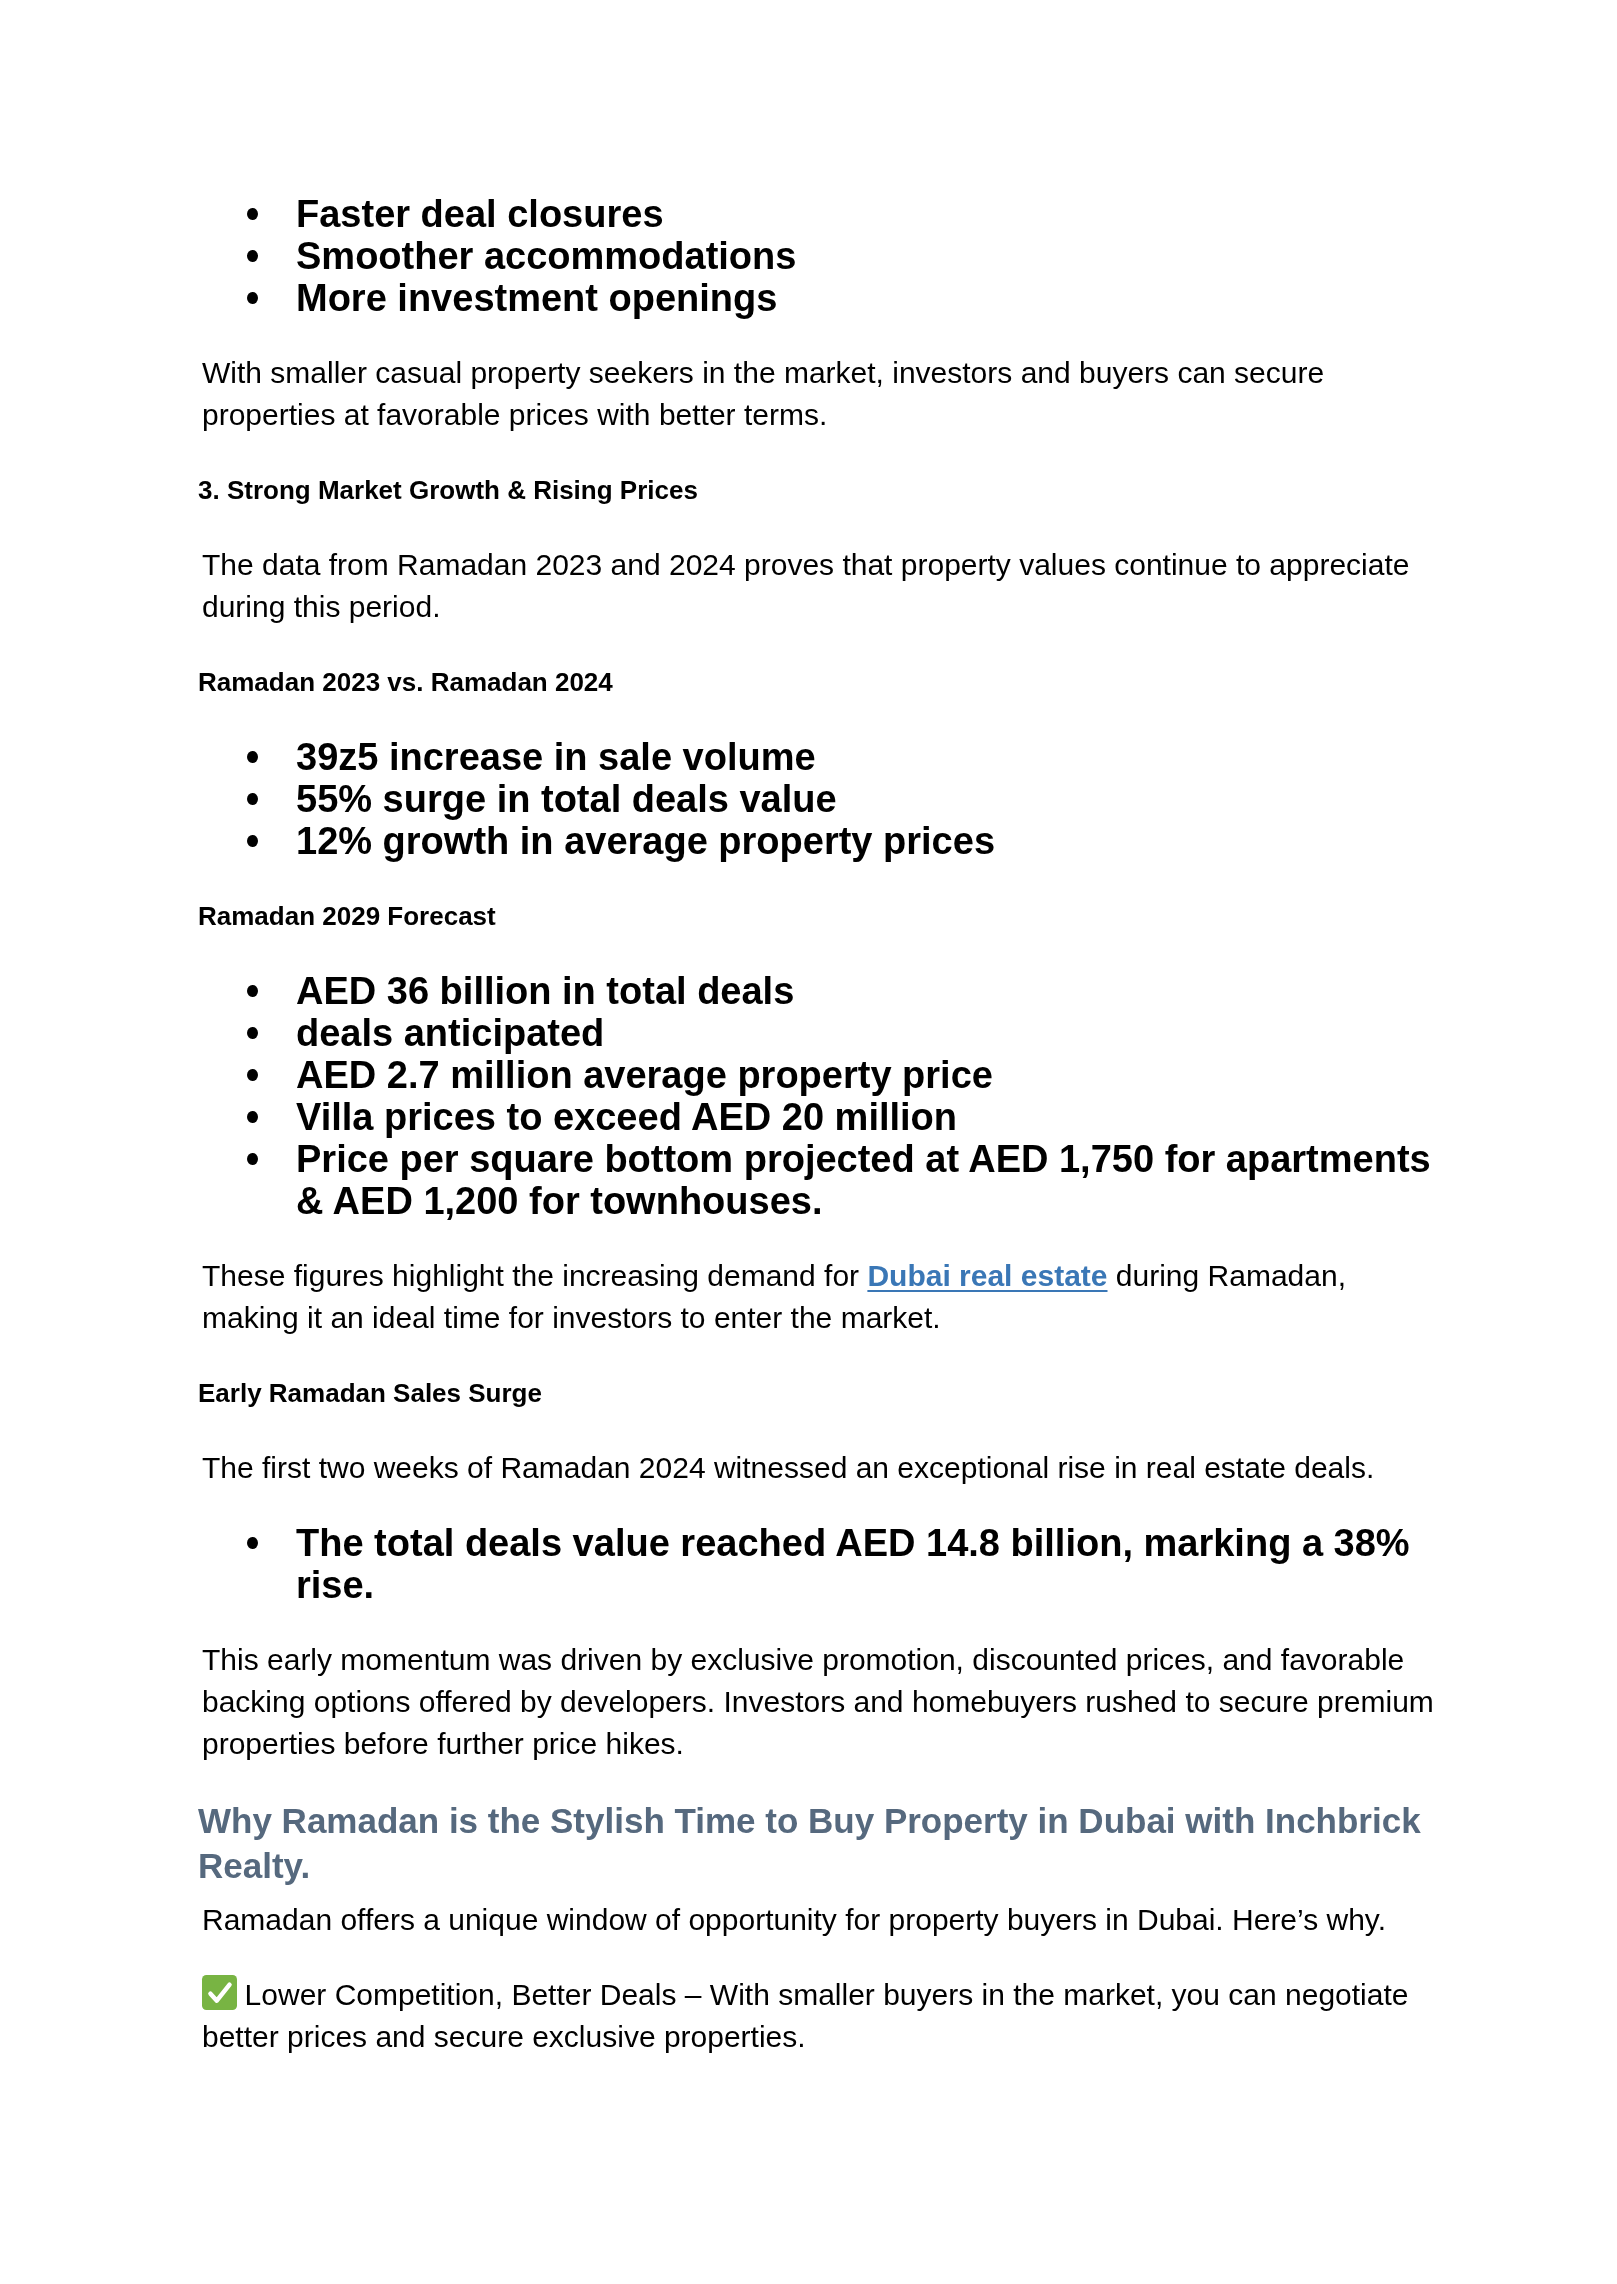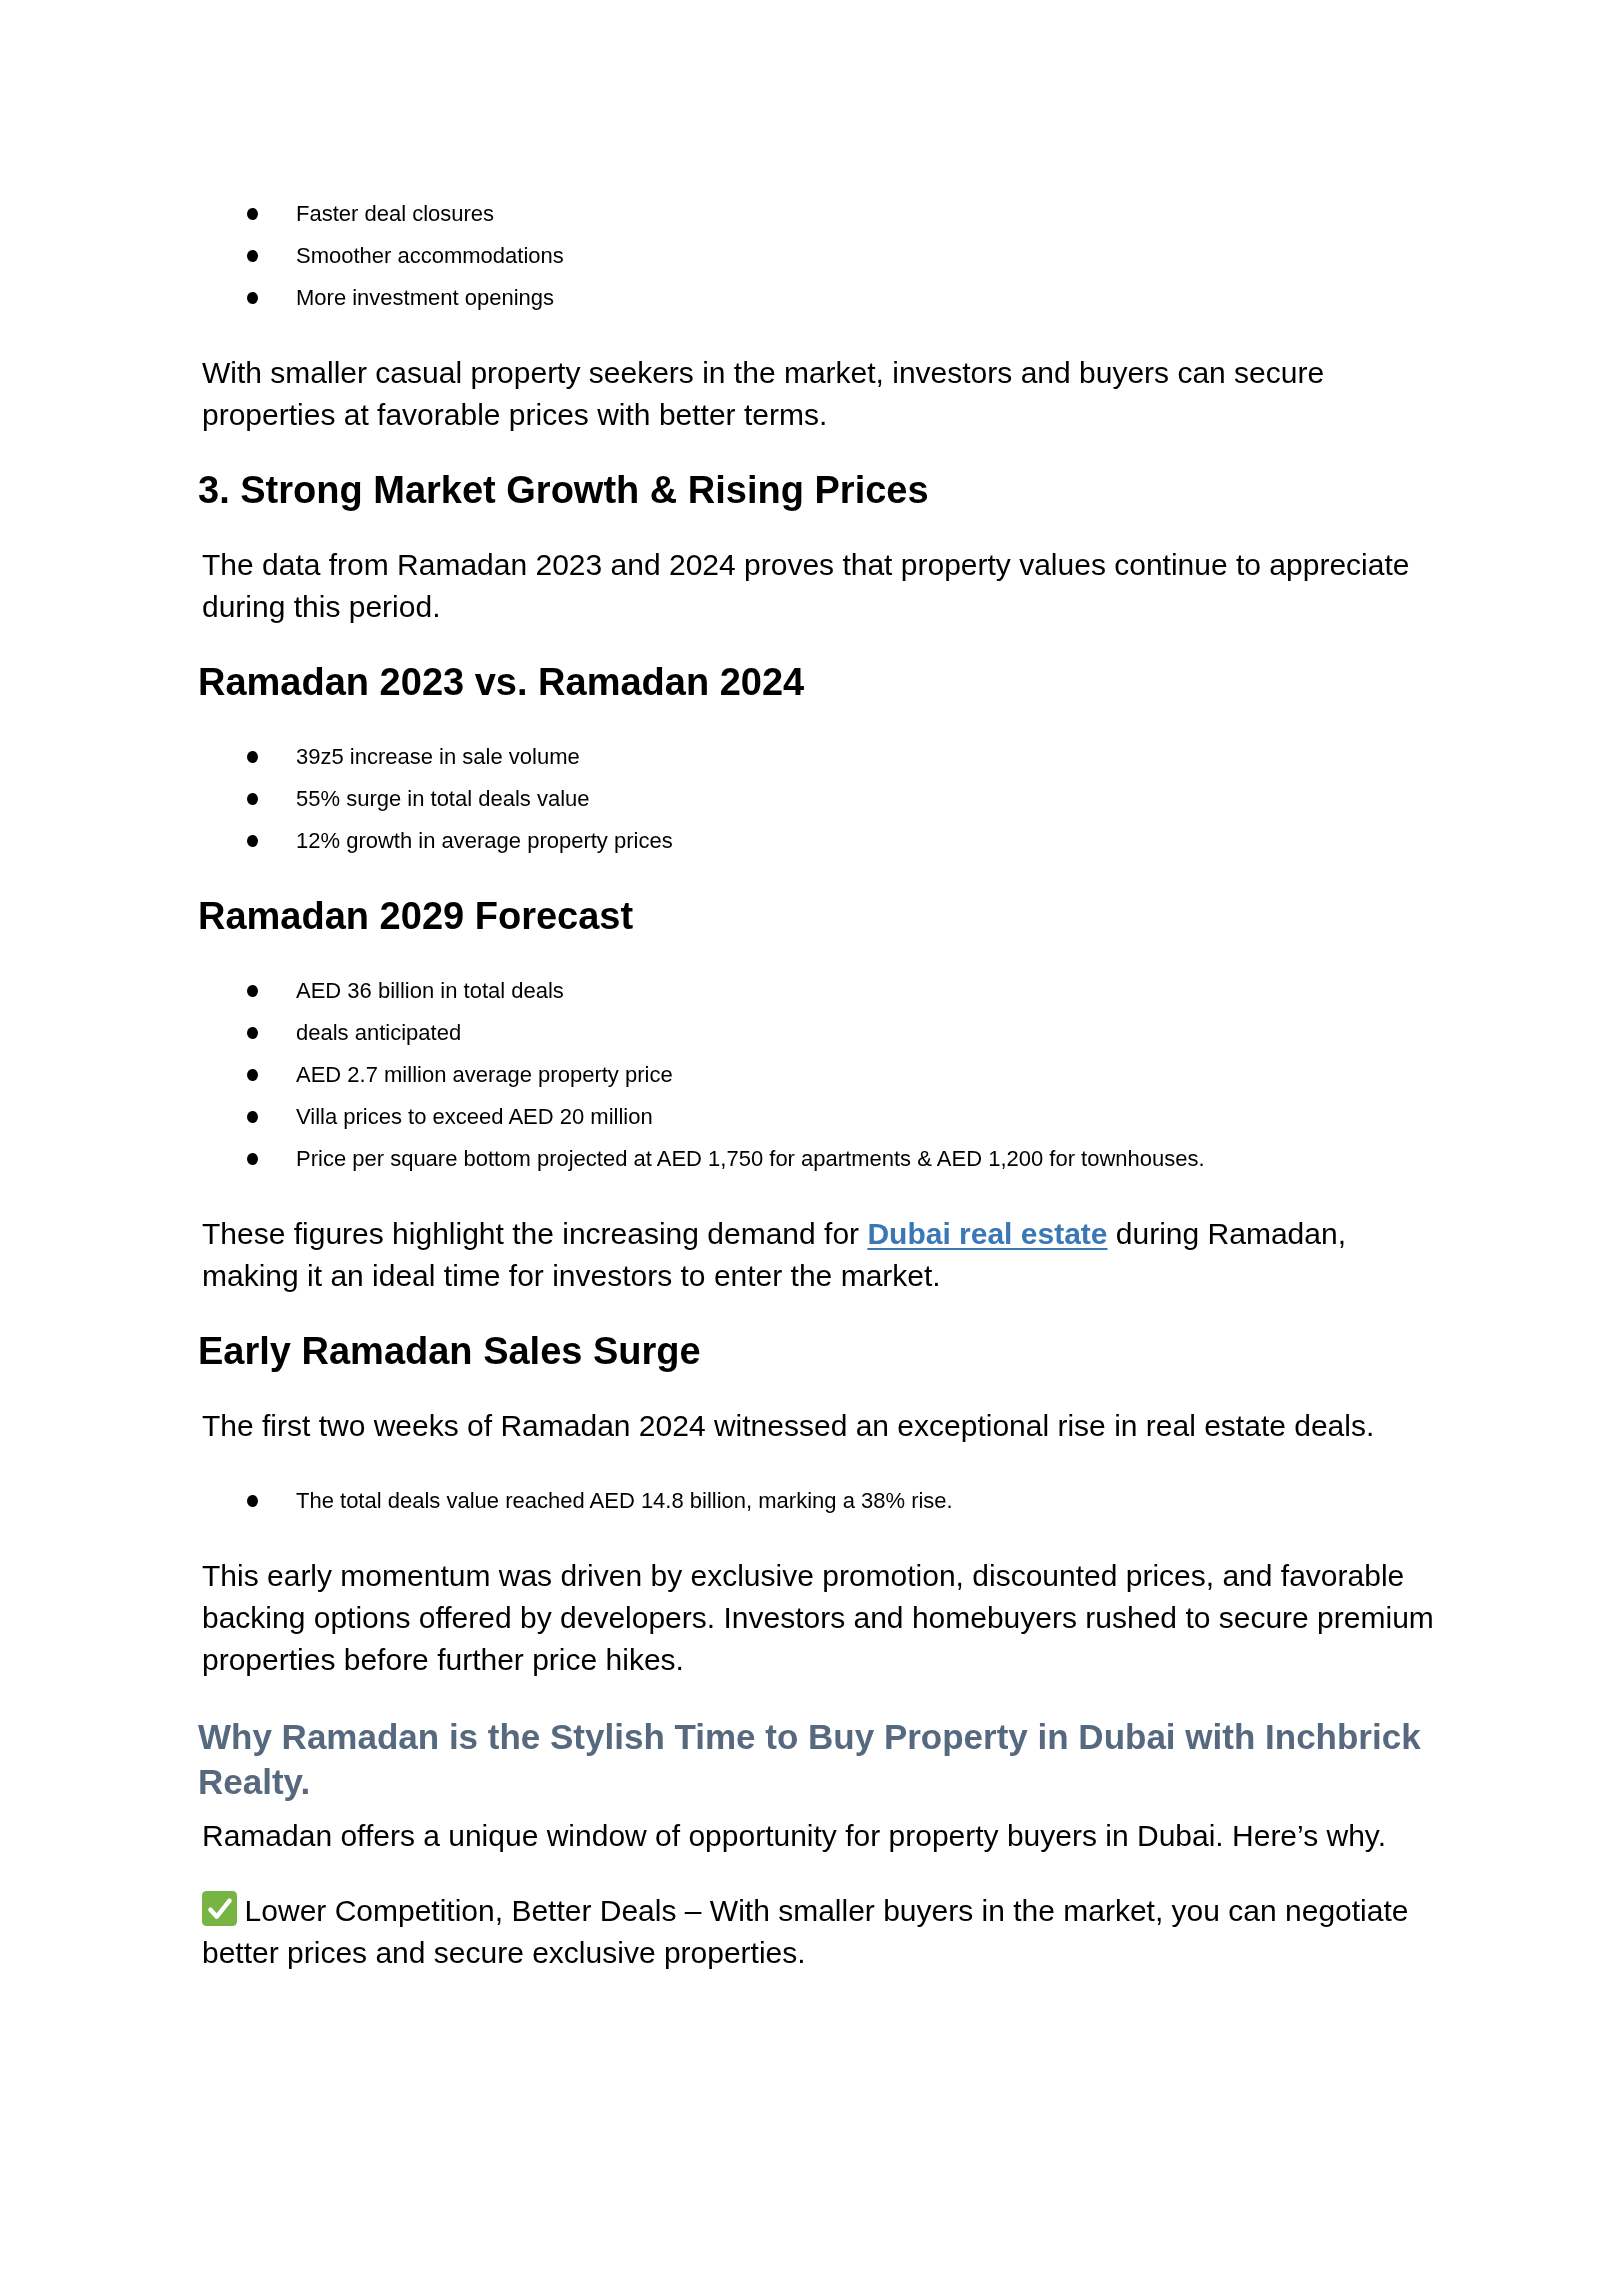--- a/index.html
+++ b/index.html
@@ -24,33 +24,34 @@
       line-height: 42px;
     }
     .p {
       margin: 0 0 33px 4px;
       font-size: 30px;
       line-height: 42px;
     }
     .h-bold {
       margin: 0 0 33px 0;
       font-weight: bold;
-      font-size: 38px;
+      font-size: 26px;
       line-height: 42px;
     }
     ul.bullets {
       list-style: none;
       margin: 0 0 33px 0;
       padding: 0;
     }
     ul.bullets li {
       position: relative;
       padding-left: 98px;
-      font-size: 22px;
+      font-size: 38px;
       line-height: 42px;
+      font-weight: bold;
     }
     ul.bullets li .dot {
       position: absolute;
       left: 49px;
       top: 15px;
       width: 10.7px;
       height: 12px;
       border-radius: 50%;
       background: #000000;
     }

